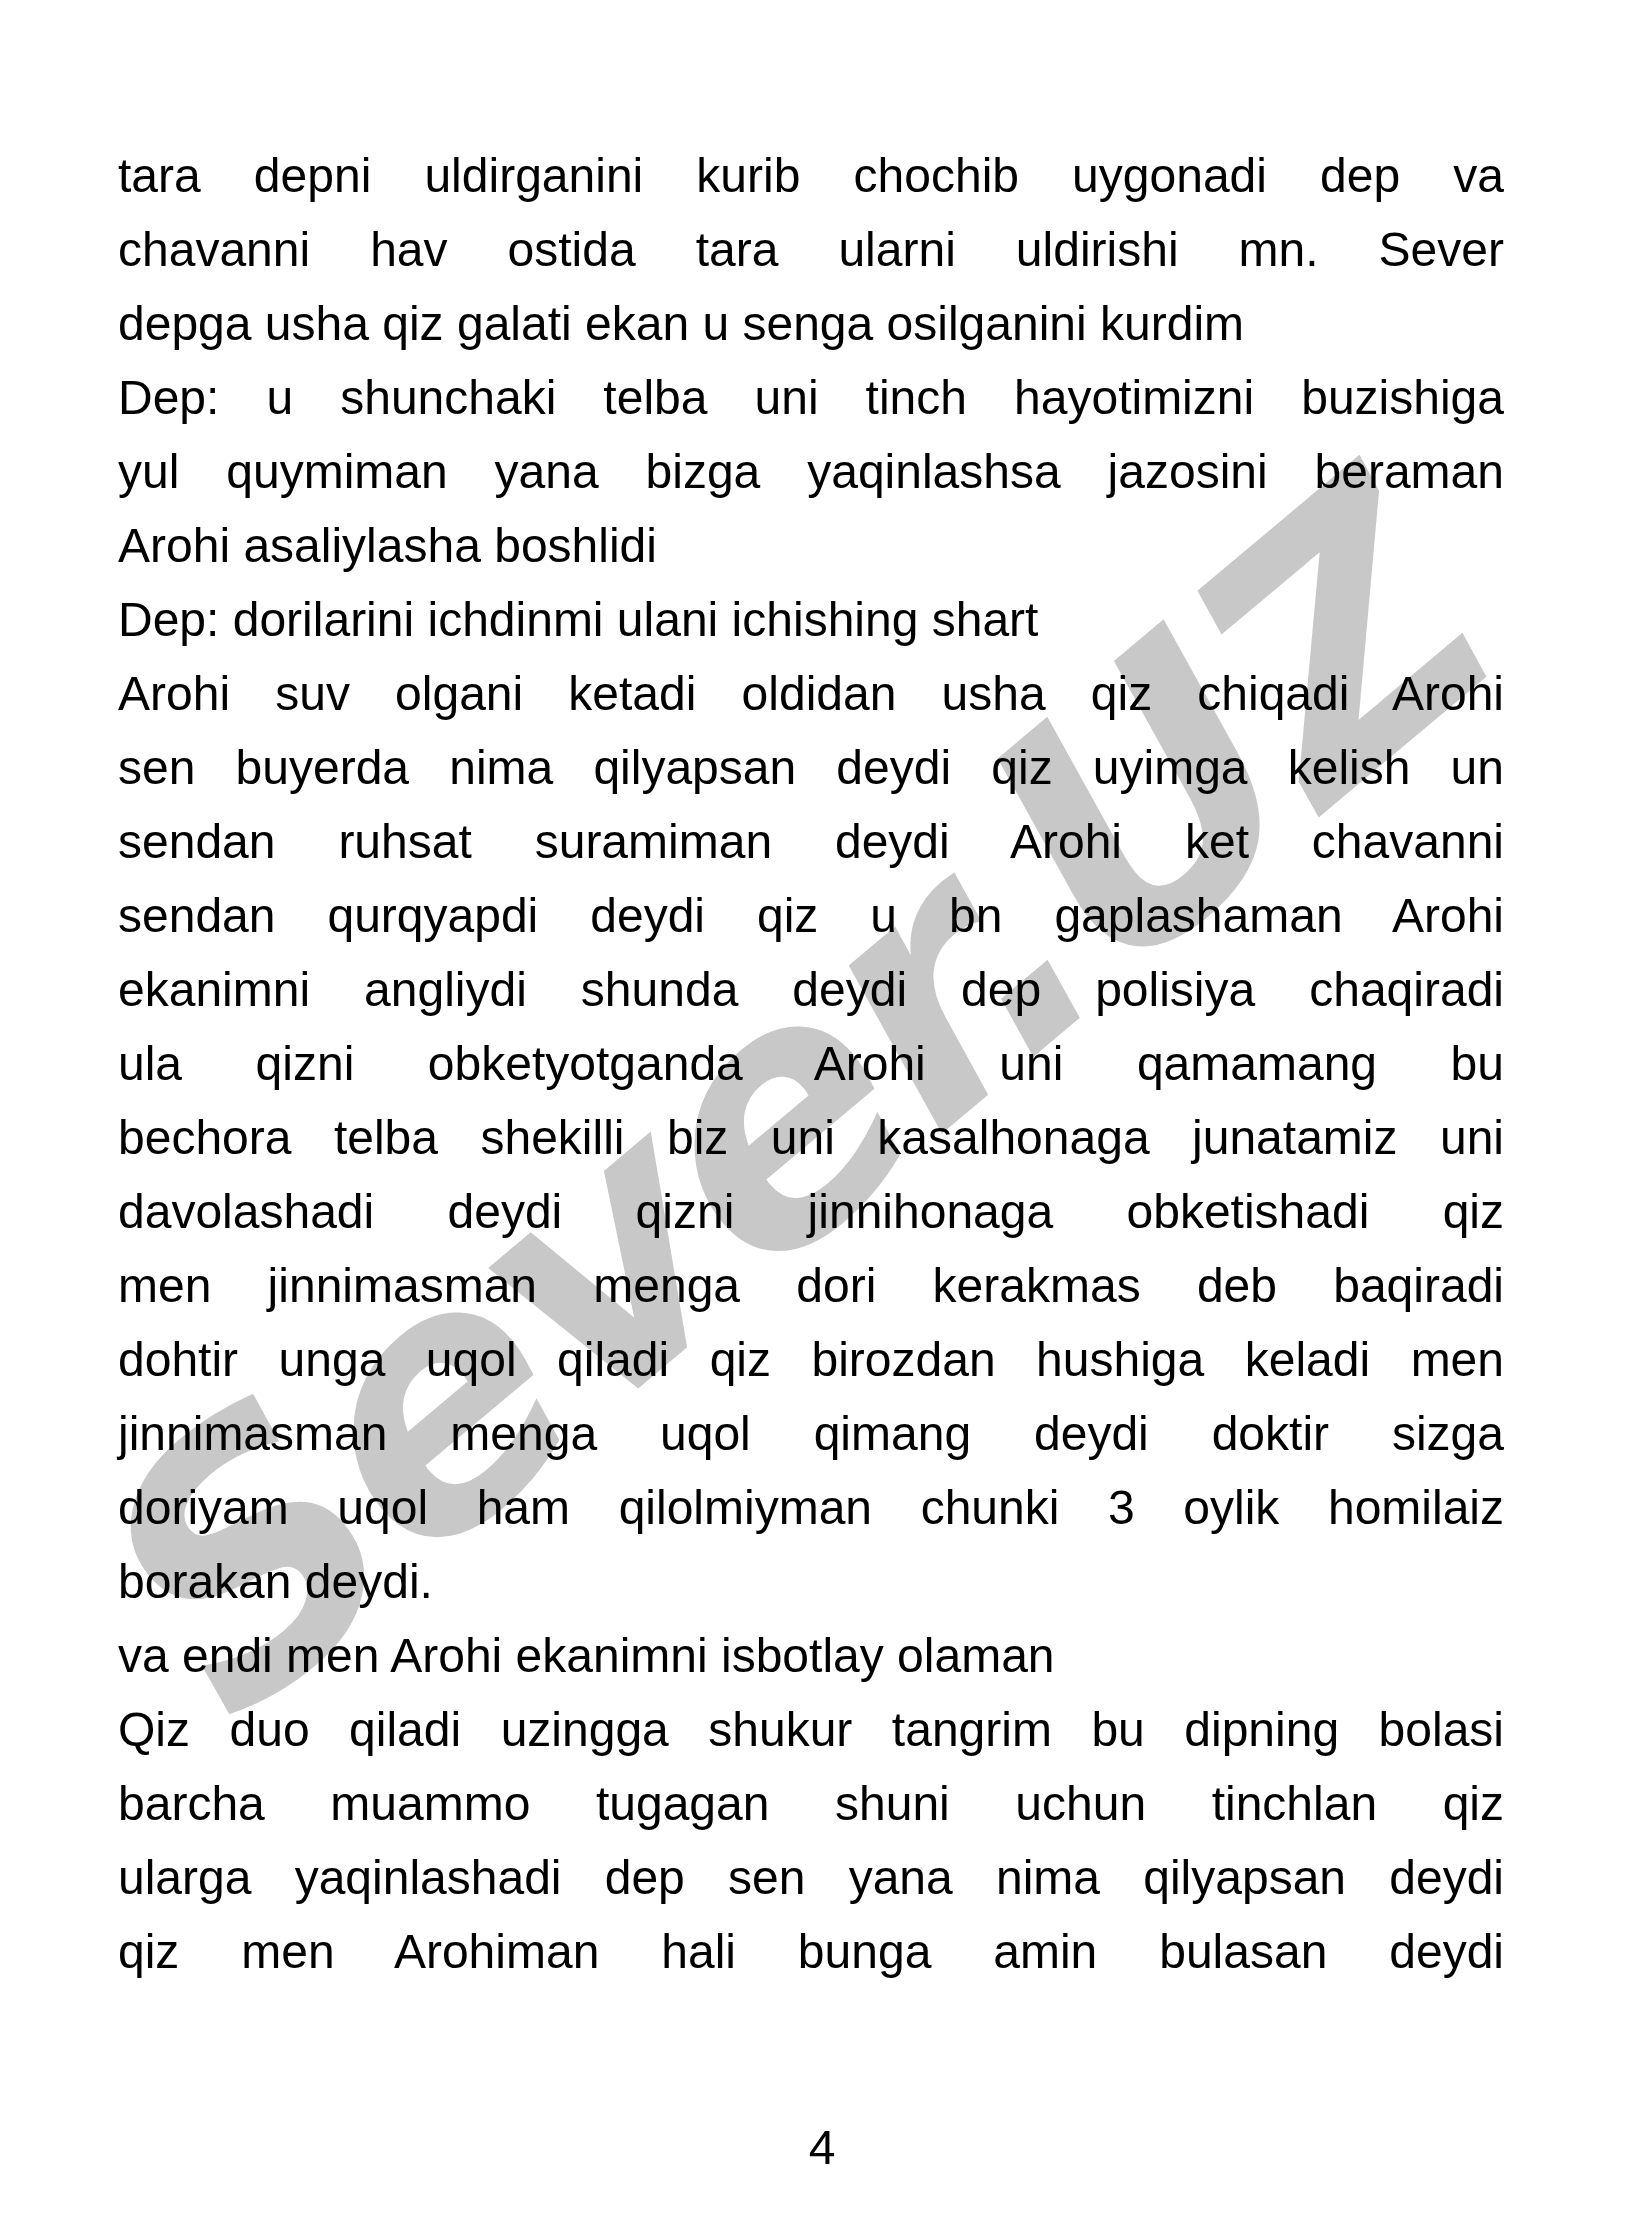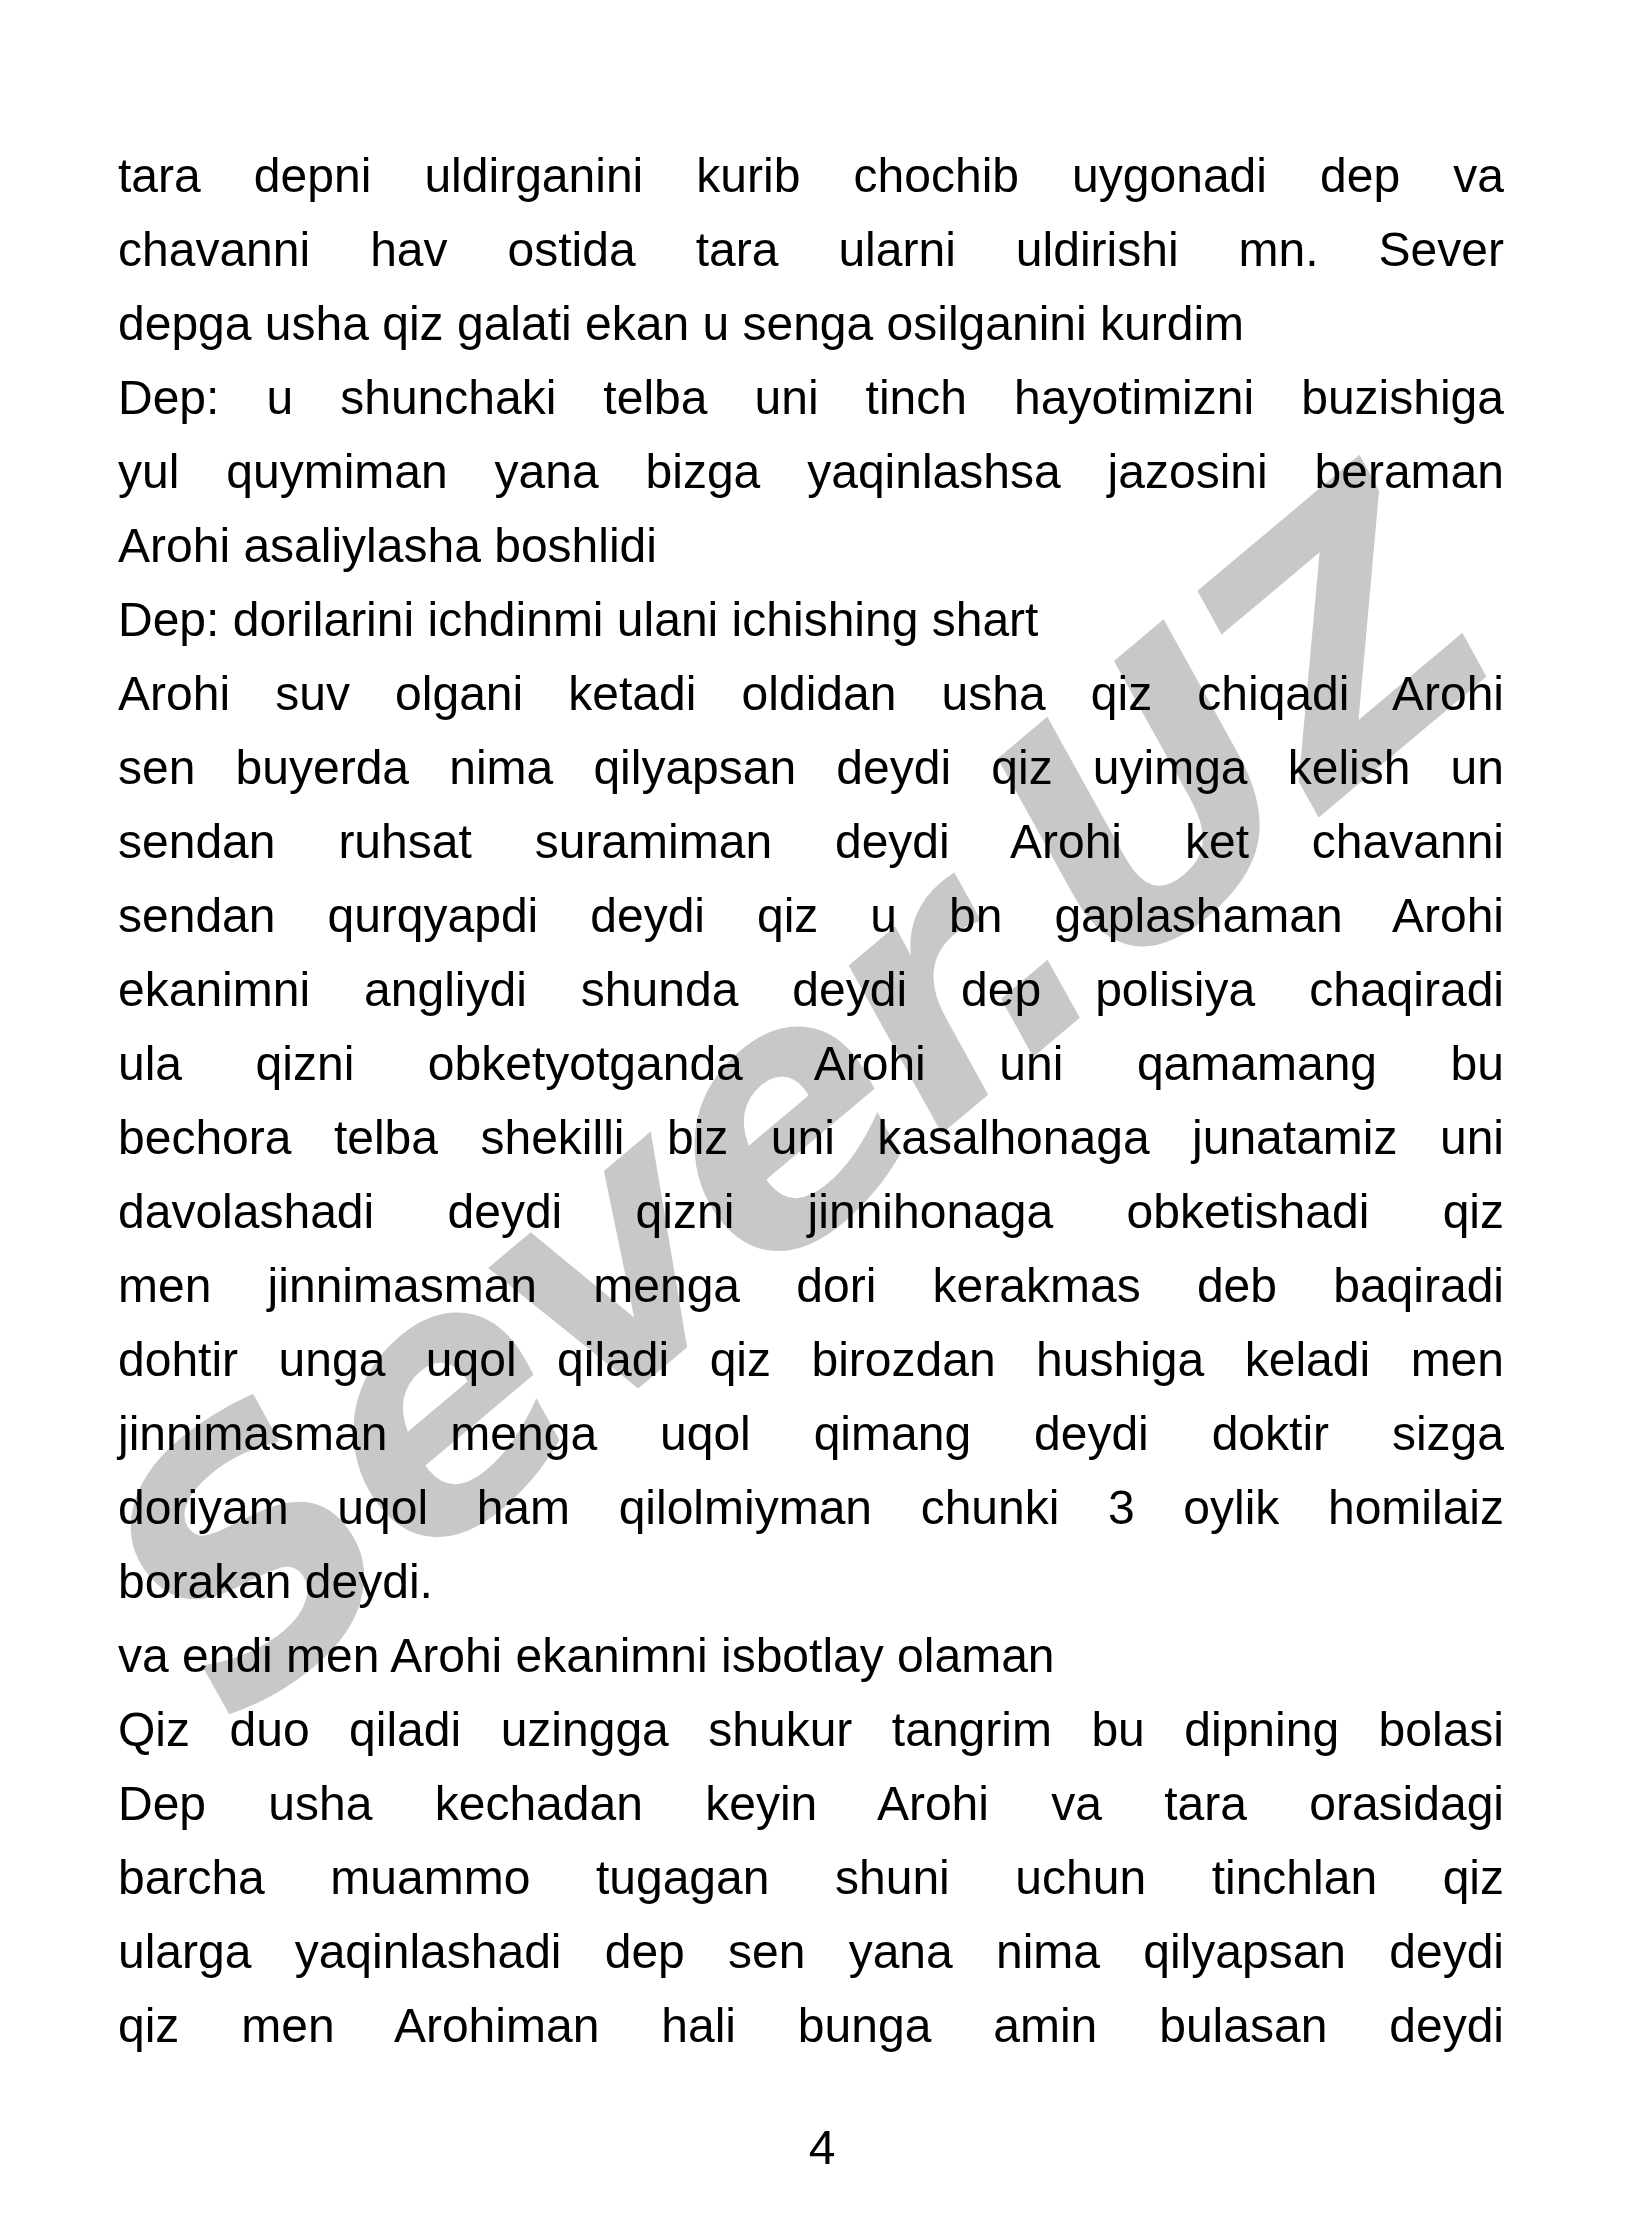--- a/index.html
+++ b/index.html
@@ -83,20 +83,19 @@
     <div class="line">ula qizni obketyotganda Arohi uni qamamang bu</div>
     <div class="line">bechora telba shekilli biz uni kasalhonaga junatamiz uni</div>
     <div class="line">davolashadi deydi qizni jinnihonaga obketishadi qiz</div>
     <div class="line">men jinnimasman menga dori kerakmas deb baqiradi</div>
     <div class="line">dohtir unga uqol qiladi qiz birozdan hushiga keladi men</div>
     <div class="line">jinnimasman menga uqol qimang deydi doktir sizga</div>
     <div class="line">doriyam uqol ham qilolmiyman chunki 3 oylik homilaiz</div>
     <div class="line para-end">borakan deydi.</div>
     <div class="line para-end">va endi men Arohi ekanimni isbotlay olaman</div>
     <div class="line">Qiz duo qiladi uzingga shukur tangrim bu dipning bolasi</div>
-    <div class="line">Dep usha kechadan keyin Arohi va tara orasidagi</div>
     <div class="line">barcha muammo tugagan shuni uchun tinchlan qiz</div>
     <div class="line">ularga yaqinlashadi dep sen yana nima qilyapsan deydi</div>
     <div class="line">qiz men Arohiman hali bunga amin bulasan deydi</div>
   </div>
 
 <div class="page-number">4</div>
 
 
 </body></html>

